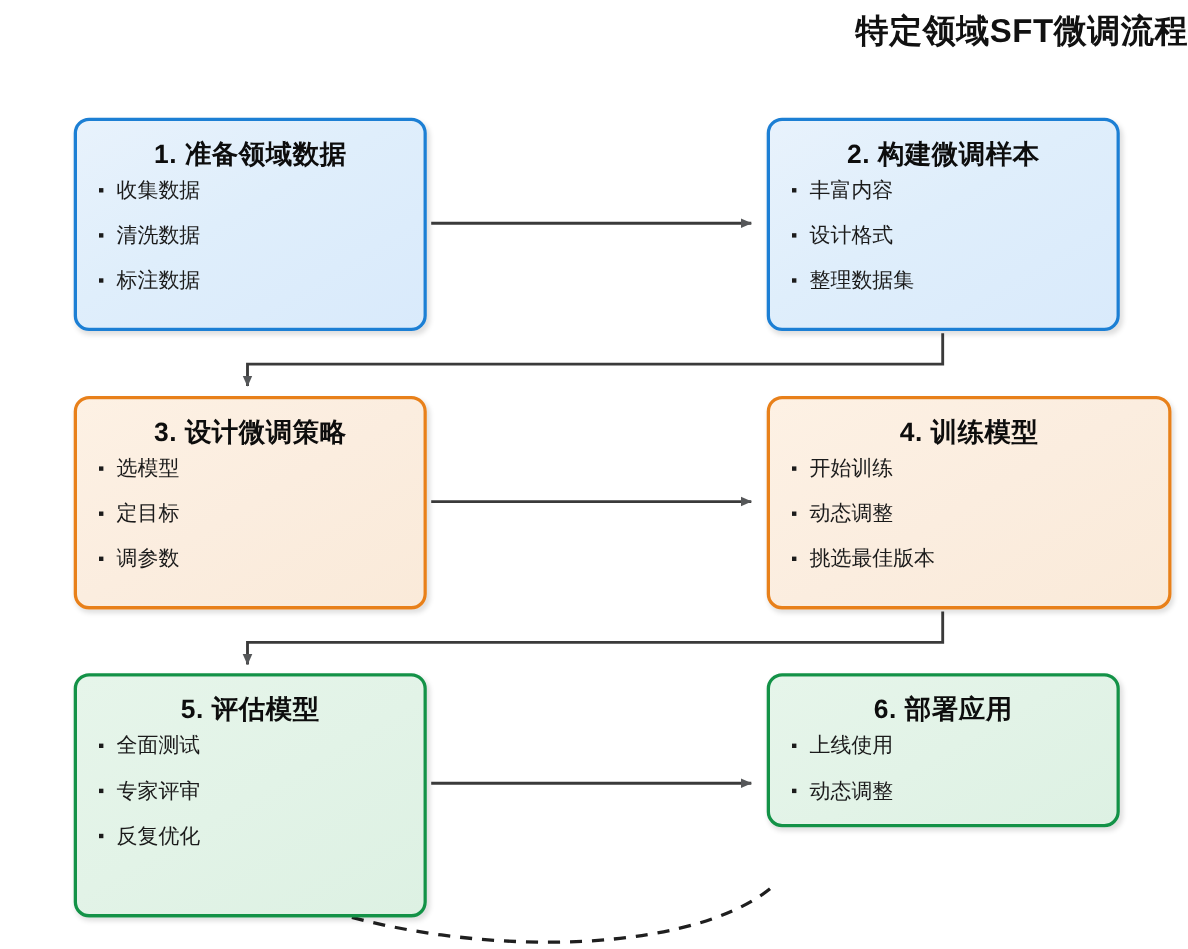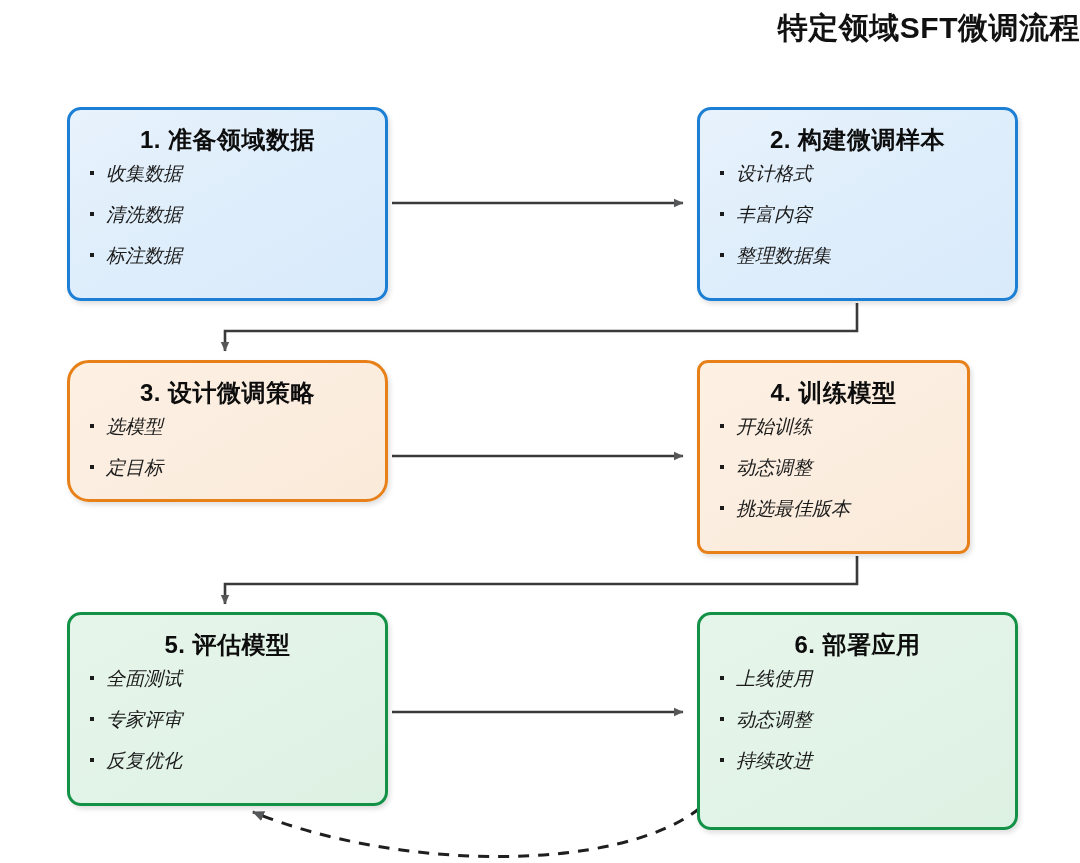--- a/index.html
+++ b/index.html
@@ -37,21 +37,20 @@
   }
   .node ul{
     list-style:none;margin:0;padding:0 0 0 20px;
   }
   .node li{
     font-size:19px;color:#1b1b1b;
     line-height:1.0;
     margin:0 0 22px 0;
     position:relative;
     padding-left:16px;
-    font-style:italic;
   }
   .node li:last-child{margin-bottom:0;}
   .node li .dot{
     position:absolute;left:0;top:7px;
     width:4px;height:4px;background:#1b1b1b;
   }
 
   
   .theme-blue{
     border-color:#1c7fd4;
@@ -62,24 +61,24 @@
     background:linear-gradient(150deg,#fdf1e4 0%,#fbeddf 50%,#faead9 100%);
   }
   .theme-green{
     border-color:#139247;
     background:linear-gradient(150deg,#e6f5ea 0%,#e2f3e7 50%,#ddf1e3 100%);
   }
 
   
   #node-1{left:67px;top:107px;width:321px;height:194px;}
   #node-2{left:697px;top:107px;width:321px;height:194px;}
-  #node-3{left:67px;top:360px;width:321px;height:142px;border-radius:22px;}
-  #node-4{left:697px;top:360px;width:273px;height:194px;border-radius:11px;}
-  #node-5{left:67px;top:612px;width:321px;height:194px;}
-  #node-6{left:697px;top:612px;width:321px;height:218px;}
+  #node-3{left:67px;top:360px;width:321px;height:194px;}
+  #node-4{left:697px;top:360px;width:368px;height:194px;}
+  #node-5{left:67px;top:612px;width:321px;height:222px;}
+  #node-6{left:697px;top:612px;width:321px;height:140px;}
 </style>
 </head>
 <body>
 
 <div id="canvas">
 
   <div id="flow-title">特定领域SFT微调流程</div>
 
   <svg class="edges" width="1080" height="863" viewBox="0 0 1080 863">
     <defs>
@@ -109,22 +108,22 @@
     <ul>
       <li><span class="dot"></span><span>收集数据</span></li>
       <li><span class="dot"></span><span>清洗数据</span></li>
       <li><span class="dot"></span><span>标注数据</span></li>
     </ul>
   </div>
 
   <div id="node-2" class="node theme-blue">
     <div class="title">2. 构建微调样本</div>
     <ul>
+      <li><span class="dot"></span><span>丰富内容</span></li>
       <li><span class="dot"></span><span>设计格式</span></li>
-      <li><span class="dot"></span><span>丰富内容</span></li>
       <li><span class="dot"></span><span>整理数据集</span></li>
     </ul>
   </div>
 
   <div id="node-3" class="node theme-orange">
     <div class="title">3. 设计微调策略</div>
     <ul>
       <li><span class="dot"></span><span>选模型</span></li>
       <li><span class="dot"></span><span>定目标</span></li>
       <li><span class="dot"></span><span>调参数</span></li>

